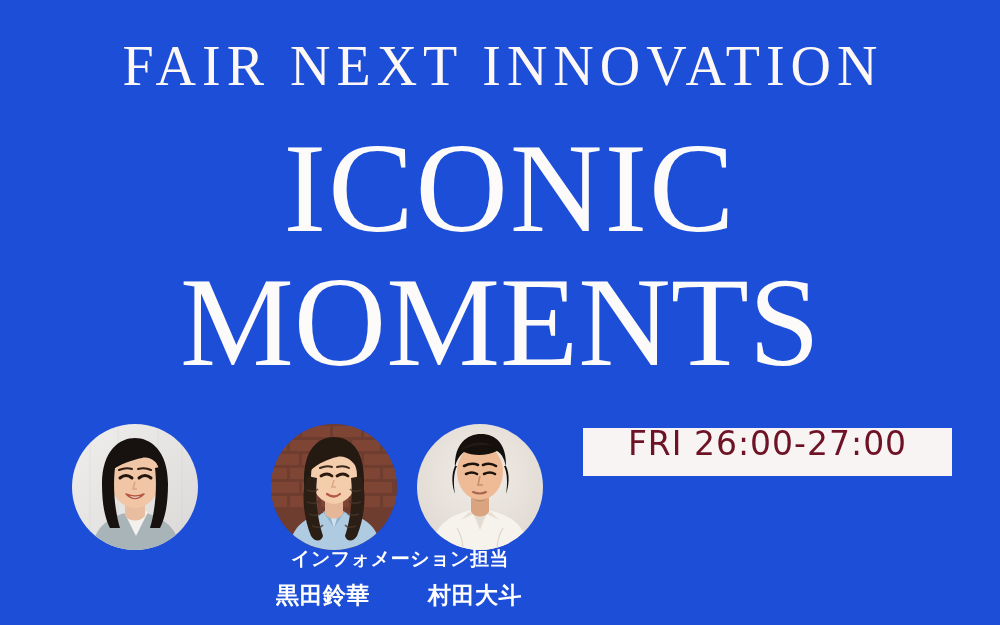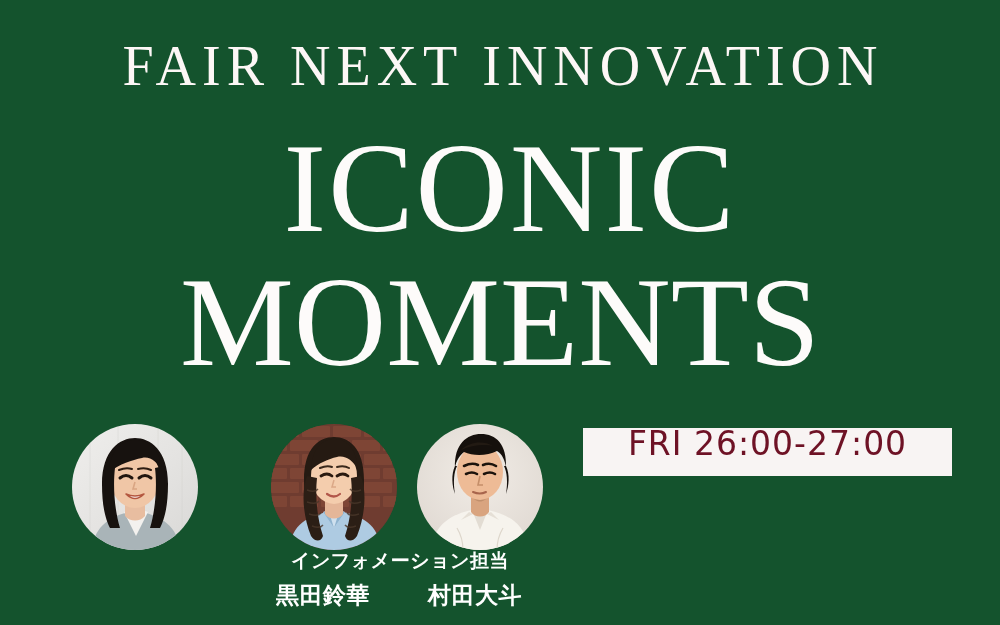--- a/index.html
+++ b/index.html
@@ -98,21 +98,21 @@
   #avatar-3 { left: 417px; }
 
   
   .role-label {
     position: absolute;
     top: 551px;
     left: 270px;
     width: 260px;
     text-align: center;
     color: #ffffff;
-    font-family: Liberation Sans, sans-serif;
+    font-family: Liberation Mono, monospace;
     font-weight: bold;
     font-size: 19px;
     line-height: 1;
     letter-spacing: 0.5px;
     white-space: nowrap;
   }
   .name {
     position: absolute;
     top: 584px;
     color: #ffffff;
@@ -129,21 +129,21 @@
     font-size: 20px;
     letter-spacing: 0.2px;
     margin-right: 16px;
   }
   #name-2 { left: 276px; text-align: right; }
   #name-3 { left: 428px; }
 </style>
 </head>
 <body>
 
-<div id="poster" style="background: #14532d;">
+<div id="poster" style="background: #1d4ed8;">
 
   <div class="kicker">FAIR NEXT INNOVATION</div>
 
   <div class="title-1">ICONIC</div>
 
   <div class="title-2">MOMENTS</div>
 
   <div class="time-badge">
     <span>FRI  26:00-27:00</span>
   </div>

